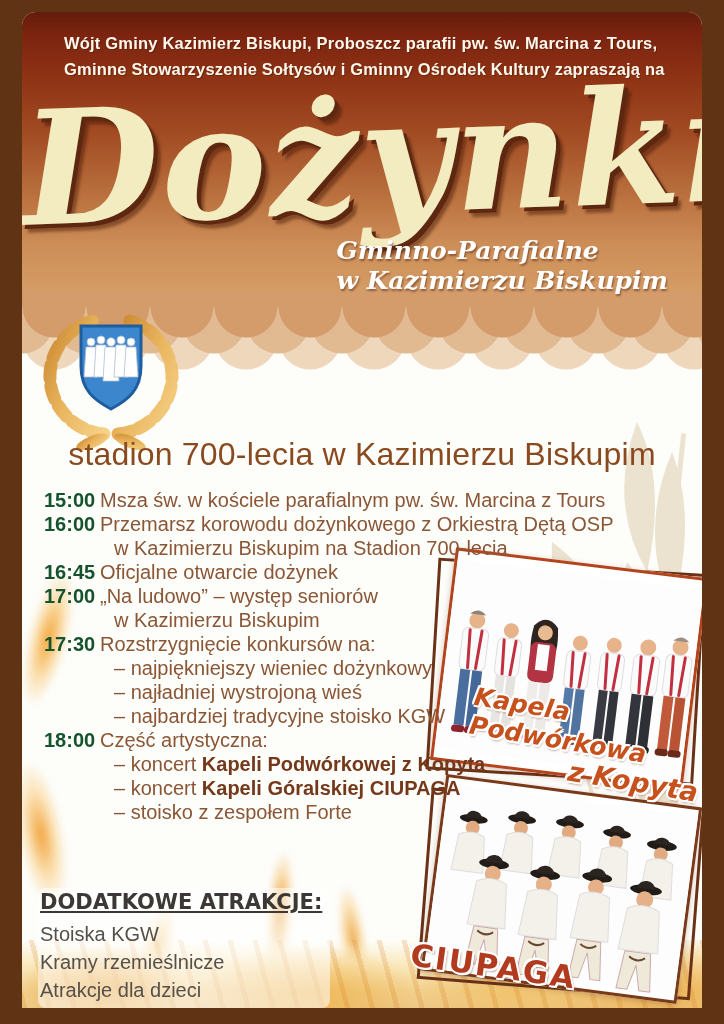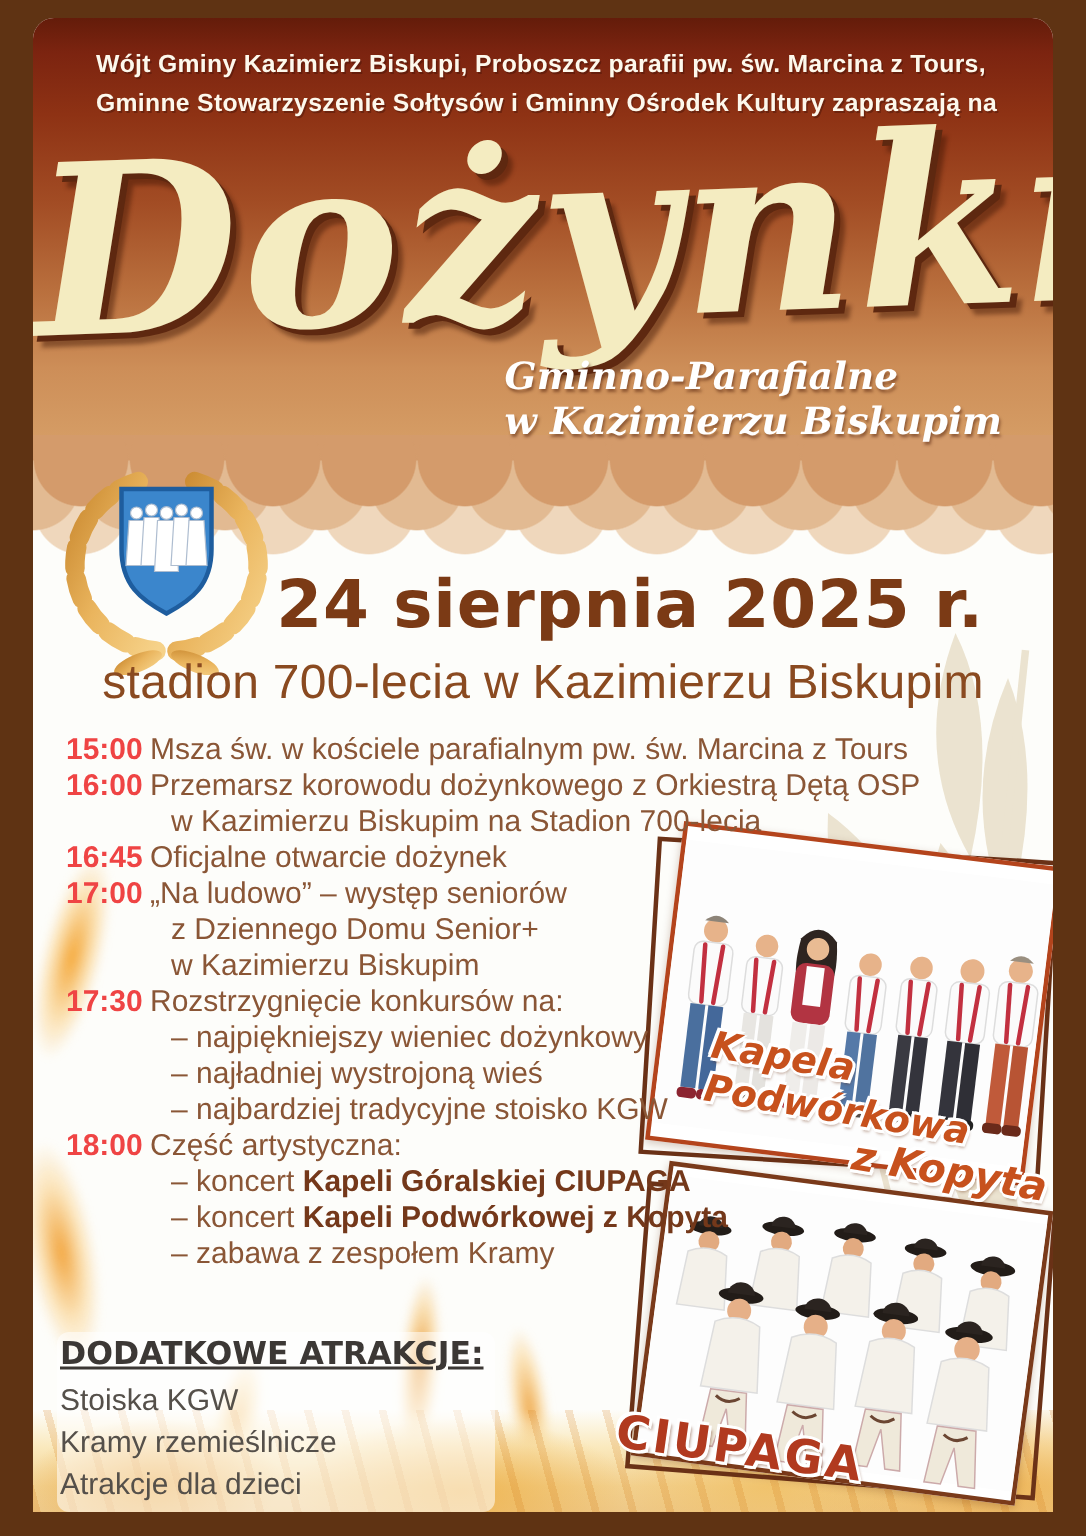--- a/index.html
+++ b/index.html
@@ -34,21 +34,21 @@
   
   .wreath{position:absolute;left:4px;top:286px;z-index:6;}
   
   .date{position:absolute;left:118px;top:366px;width:560px;text-align:center;z-index:6;
        font-family:"DejaVu Sans",sans-serif;font-weight:bold;font-size:44px;color:#7b3a15;letter-spacing:.5px;}
   .venue{position:absolute;left:0;top:424px;width:680px;text-align:center;z-index:6;
        font-size:32px;color:#8a4a20;letter-spacing:.2px;}
   
   .sched{position:absolute;left:22px;top:476px;z-index:6;font-size:20px;line-height:24px;color:#8a5636;}
   .row{white-space:nowrap;}
-  .row .t{display:inline-block;width:56px;font-weight:800;color:#ef4444;}
+  .row .t{display:inline-block;width:56px;font-weight:800;color:#14532d;}
   .row .x b{color:#74381a;}
   .row.c .x{margin-left:14px;}
   .red{color:#c03a1d;font-weight:800;}
   
   .extras{position:absolute;left:16px;top:876px;z-index:7;background:rgba(255,255,255,.55);
        border-radius:8px;padding:2px 8px 4px 2px;}
   .extras .eh{font-family:"DejaVu Sans",sans-serif;font-weight:800;font-size:21px;color:#3c3835;margin-bottom:6px;text-decoration:underline;}
   .extras .ei{font-size:20px;line-height:28px;color:#55504a;}
   
   .wm{position:absolute;z-index:1;}
@@ -145,39 +145,37 @@
           <circle cx="85" cy="44" r="4.2"></circle>
             <path d="M79 49 h12 l2 34 h-16 z"></path>
           <circle cx="95" cy="42" r="4"></circle>
             <path d="M90 47 h10 l2 32 h-14 z"></path>
           <circle cx="105" cy="44" r="4"></circle>
             <path d="M100 49 h10 l2 30 h-14 z"></path>
         </g>
       </g>
     </svg>
 
-    <div class="date">24 sierpnia 2025 r.</div>
     <div class="venue">stadion 700-lecia w Kazimierzu Biskupim</div>
 
     <div class="sched">
       <div class="row"><span class="t">15:00</span><span class="x">Msza św. w kościele parafialnym pw. św. Marcina z Tours</span></div>
       <div class="row"><span class="t">16:00</span><span class="x">Przemarsz korowodu dożynkowego z Orkiestrą Dętą OSP</span></div>
       <div class="row c"><span class="t"></span><span class="x">w Kazimierzu Biskupim na Stadion 700-lecia</span></div>
       <div class="row"><span class="t">16:45</span><span class="x">Oficjalne otwarcie dożynek</span></div>
       <div class="row"><span class="t">17:00</span><span class="x">„Na ludowo” – występ seniorów</span></div>
-      <div class="row c"><span class="t"></span><span class="x">z Dziennego Domu Senior+</span></div>
       <div class="row c"><span class="t"></span><span class="x">w Kazimierzu Biskupim</span></div>
       <div class="row"><span class="t">17:30</span><span class="x">Rozstrzygnięcie konkursów na:</span></div>
       <div class="row c"><span class="t"></span><span class="x">– najpiękniejszy wieniec dożynkowy</span></div>
       <div class="row c"><span class="t"></span><span class="x">– najładniej wystrojoną wieś</span></div>
       <div class="row c"><span class="t"></span><span class="x">– najbardziej tradycyjne stoisko KGW</span></div>
       <div class="row"><span class="t">18:00</span><span class="x">Część artystyczna:</span></div>
+      <div class="row c"><span class="t"></span><span class="x"><span>– koncert </span><b>Kapeli Podwórkowej z Kopyta</b></span></div>
       <div class="row c"><span class="t"></span><span class="x"><span>– koncert </span><b>Kapeli Góralskiej </b><b class="red">CIUPAGA</b></span></div>
-      <div class="row c"><span class="t"></span><span class="x"><span>– koncert </span><b>Kapeli Podwórkowej z Kopyta</b></span></div>
-      <div class="row c"><span class="t"></span><span class="x">– zabawa z zespołem Kramy</span></div>
+      <div class="row c"><span class="t"></span><span class="x">– stoisko z zespołem Forte</span></div>
     </div>
 
     <div class="extras">
       <div class="eh">DODATKOWE ATRAKCJE:</div>
       <div class="ei">Stoiska KGW</div>
       <div class="ei">Kramy rzemieślnicze</div>
       <div class="ei">Atrakcje dla dzieci</div>
     </div>
 
     <div class="photo p1">

